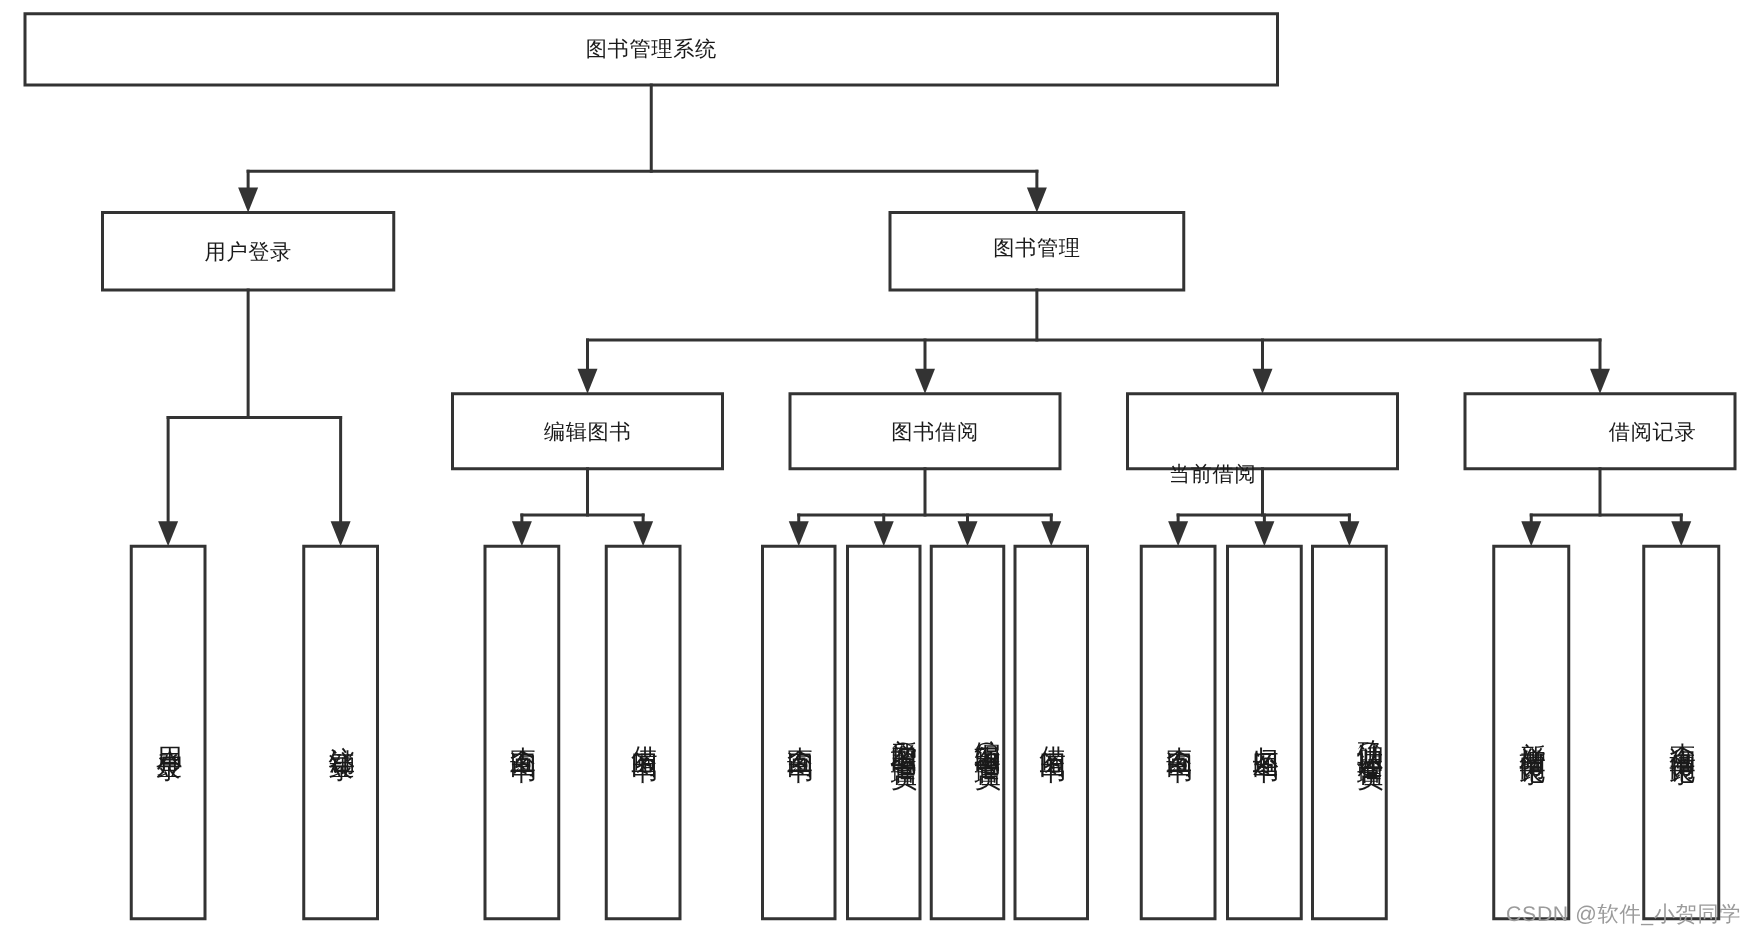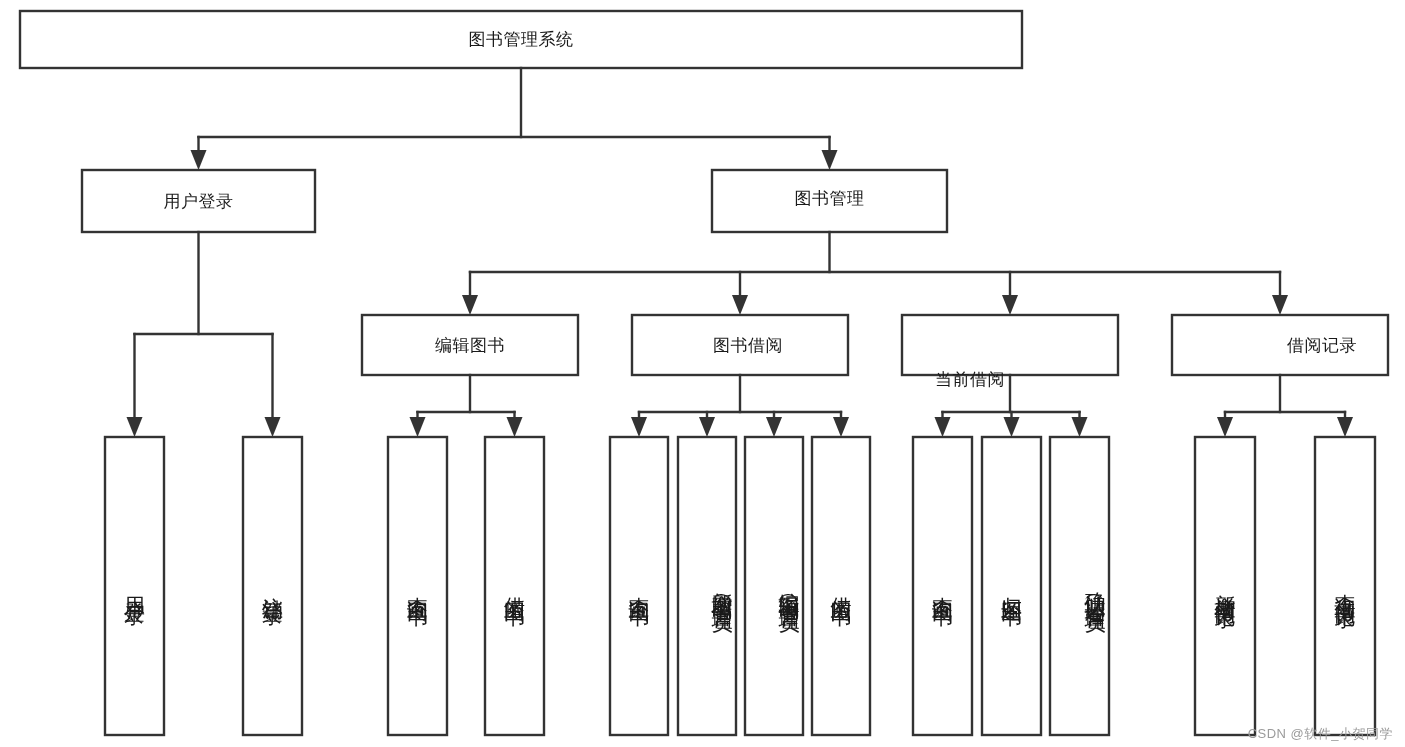--- a/index.html
+++ b/index.html
@@ -68,21 +68,21 @@
     box-sizing: border-box;
   }
   .node-label-v.centered {
     align-items: center;
     padding-top: 0;
   }
   .watermark {
     position: absolute;
     right: 12px;
     bottom: 4px;
-    font-size: 13px;
+    font-size: 17px;
     color: #9b9b9b;
     letter-spacing: 0.5px;
     white-space: nowrap;
   }
 </style>
 </head>
 <body>
 
 <div id="diagram-root">
 

